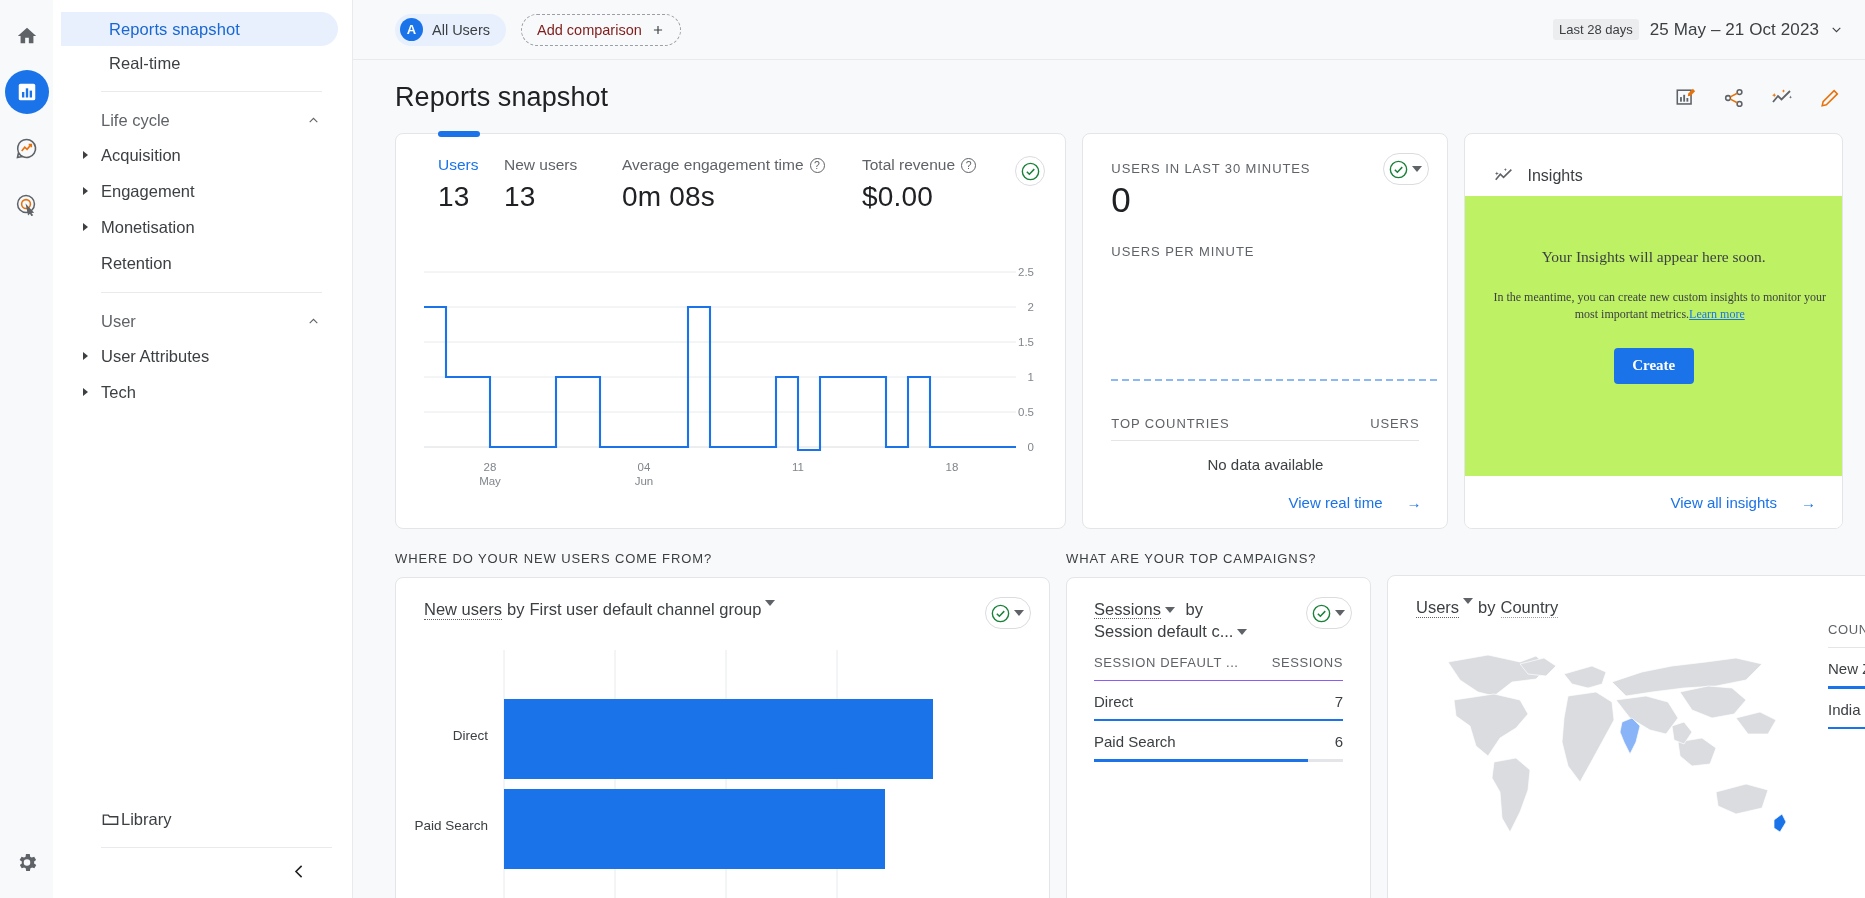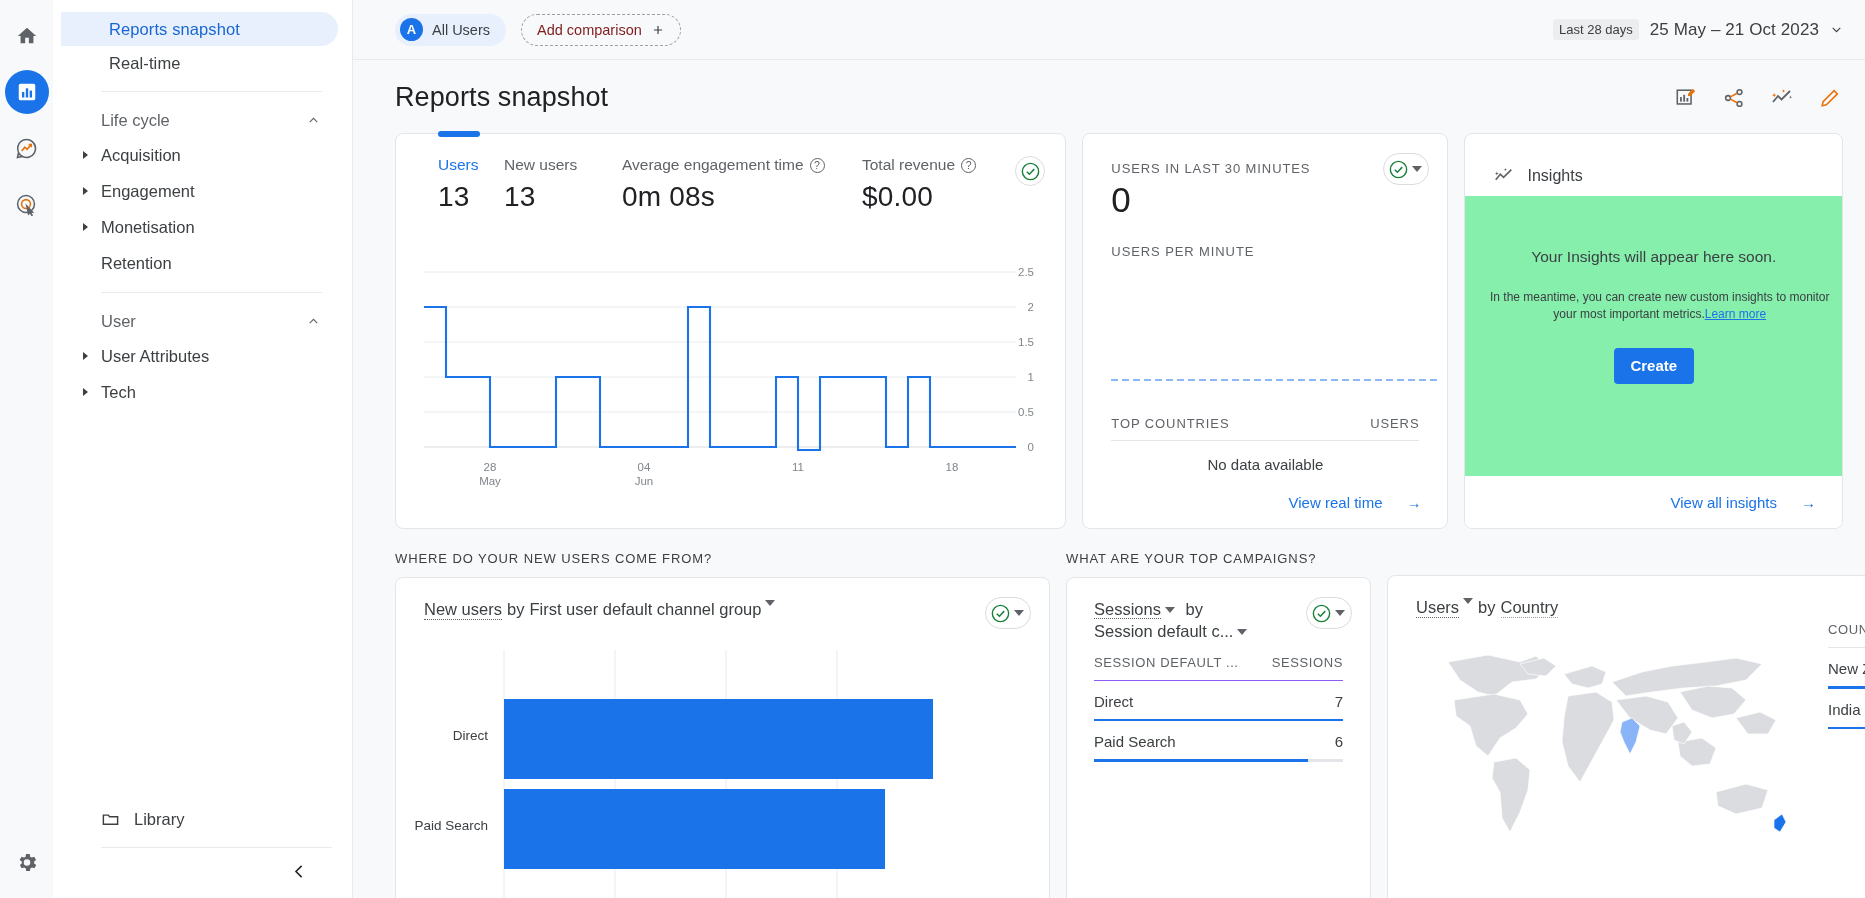--- a/index.html
+++ b/index.html
@@ -49,21 +49,21 @@
     padding-left: 48px; font-size: 16.5px; color: #3c4043; cursor: pointer;
     position: relative;
   }
   .caret-right {
     position: absolute; left: 30px; width: 0; height: 0;
     border-left: 5px solid #3c4043; border-top: 4px solid transparent;
     border-bottom: 4px solid transparent;
   }
   .nav-bottom { position: absolute; bottom: 0; left: 0; right: 0; }
   .library-item {
-    height: 44px; display: flex; align-items: center; gap: 14px;
+    height: 44px; display: flex; align-items: center; gap: 1px;
     padding-left: 48px; font-size: 16.5px; color: #3c4043; cursor: pointer;
   }
   .nav-bottom-sep { height: 1px; background: #e8eaed; margin: 6px 20px 0 48px; }
   .collapse-row { height: 50px; display: flex; align-items: center; justify-content: flex-end; padding-right: 44px; }
 
   
   .content { flex: 1; height: 898px; background: #f8f9fa; overflow: hidden; position: relative; }
   .topbar {
     height: 60px; background: #f8f9fa; display: flex; align-items: center;
     padding: 0 22px 0 42px; border-bottom: 1px solid #e8eaed;
@@ -132,21 +132,21 @@
   }
   .rt-nodata { position: absolute; left: 0; right: 0; top: 322px; text-align: center; font-size: 15px; color: #3c4043; }
   .card-footer {
     position: absolute; bottom: 0; left: 0; right: 0; height: 52px; display: flex;
     align-items: center; justify-content: flex-end; padding-right: 26px; gap: 24px;
     color: #1a73e8; font-size: 15px; cursor: pointer;
   }
 
   
   .ins-head { display: flex; align-items: center; gap: 12px; padding: 22px 0 0 28px; font-size: 16px; color: #3c4043; height: 62px;}
-  .ins-body { background: #86efac; height: 282px; padding: 52px 12px 0; text-align: center; }
+  .ins-body { background: #bef264; height: 282px; padding: 52px 12px 0; text-align: center; font-family: Liberation Serif, serif; }
   .ins-t1 { font-size: 15.5px; color: #3c4043; }
   .ins-t2 { font-size: 12px; color: #3c4043; margin-top: 23px; line-height: 1.45; margin-left: 12px; }
   .ins-link { color: #1a73e8; text-decoration: underline; cursor: pointer; }
   .btn-create {
     margin: 24px auto 0; width: 80px; height: 36px; background: #1a73e8; color: #fff;
     font-size: 15px; border: none; border-radius: 4px; cursor: pointer; display: block; font-family: inherit; font-weight: bold;
   }
 
   
   .row2 { display: flex; gap: 16px; padding: 22px 22px 0 42px; align-items: flex-start; }

